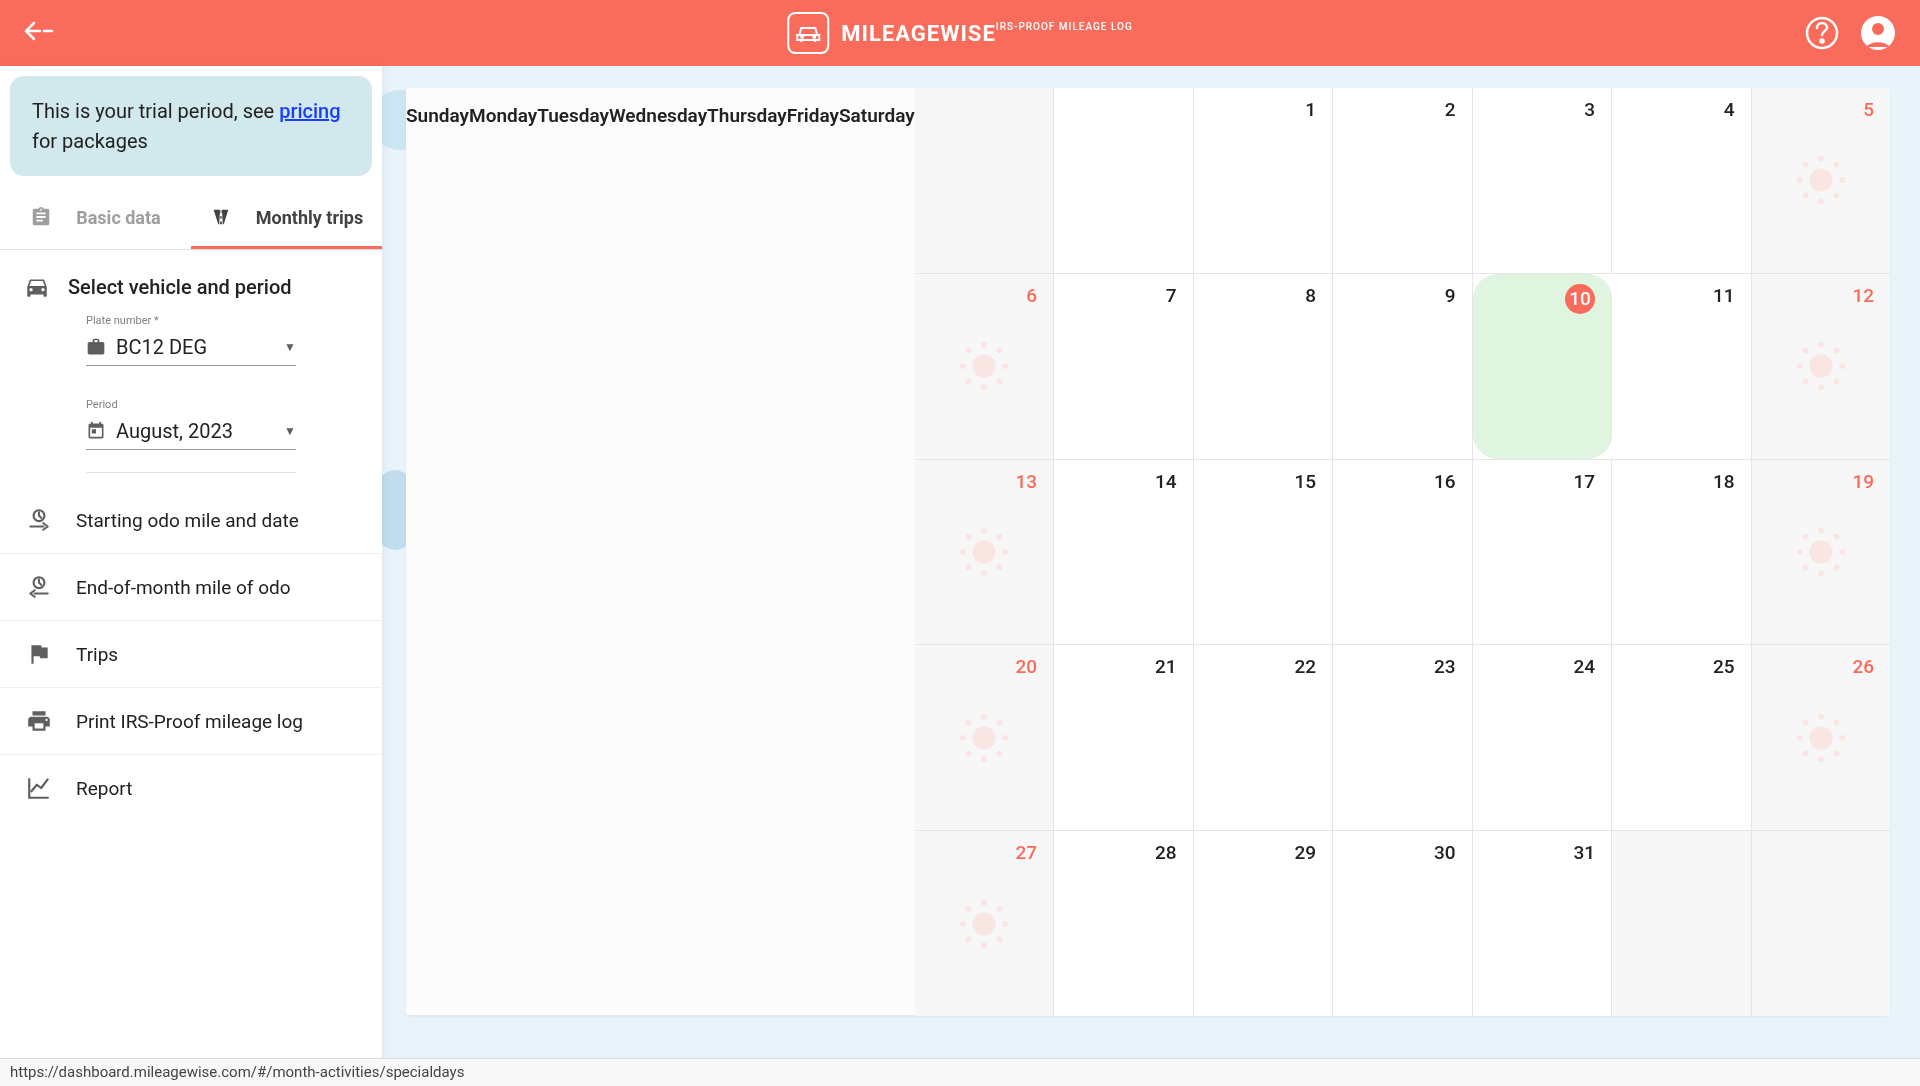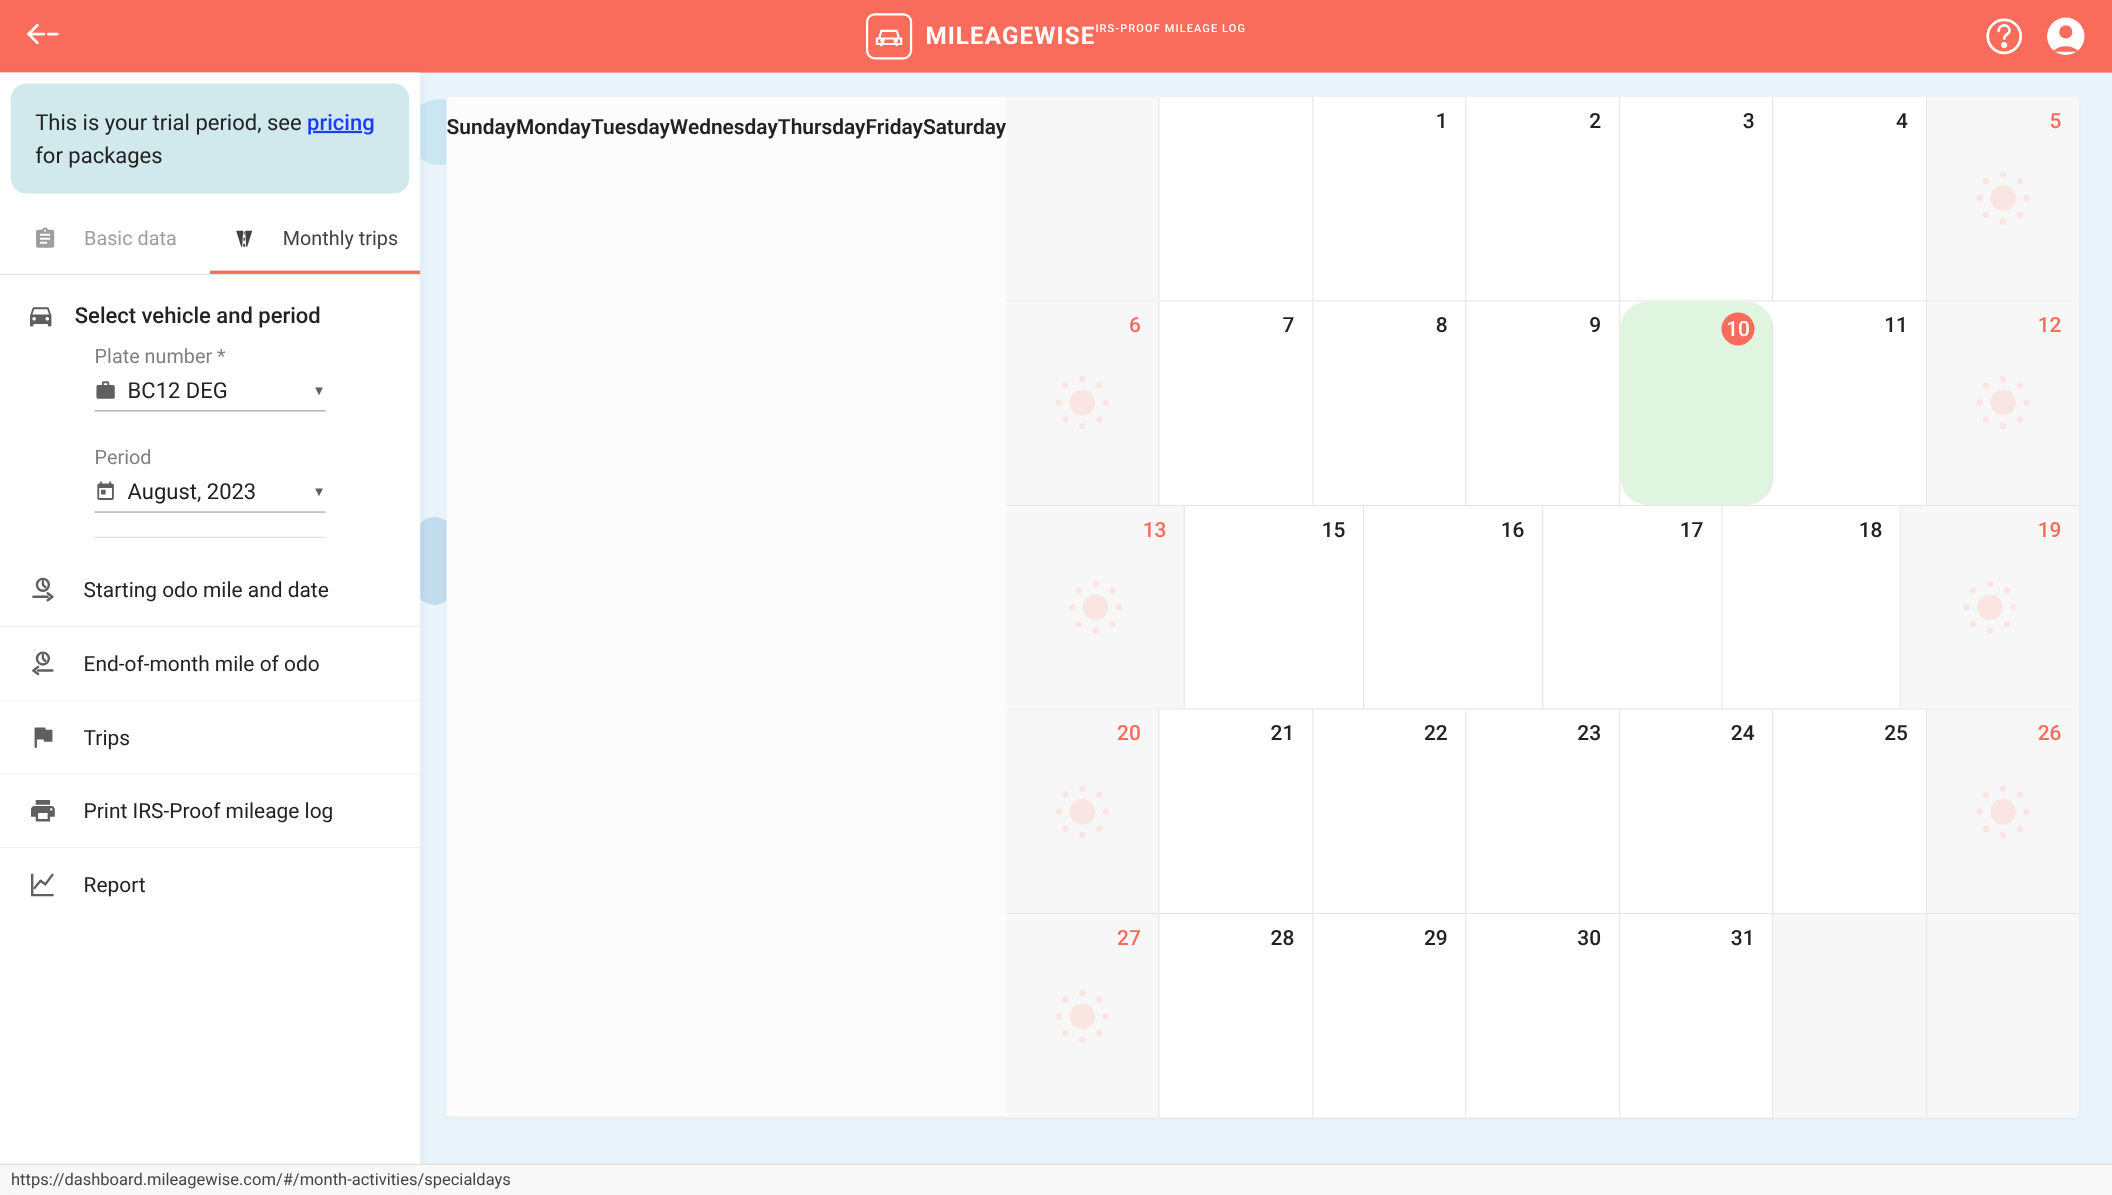--- a/index.html
+++ b/index.html
@@ -15,29 +15,29 @@
 .logo-subtitle { font-size: 10px; letter-spacing: 1px; font-weight: 500; }
 .header-right { margin-left: auto; display: flex; gap: 20px; align-items: center; }
 .header-icon { width: 36px; height: 36px; color: white; cursor: pointer; }
 
 
 .sidebar { width: 382px; background: white; height: calc(100% - 66px); float: left; position: relative; box-shadow: 2px 0 8px rgba(0,0,0,0.05); }
 .trial-banner { margin: 10px; padding: 20px 22px; background: #d1e8ed; border-radius: 14px; font-size: 20px; color: #222; line-height: 1.5; }
 .trial-banner a { color: #1a3eff; text-decoration: underline; font-weight: 500; }
 
 .tabs { display: flex; border-bottom: 1px solid #e0e0e0; margin-top: 12px; }
-.tab { flex: 1; display: flex; align-items: flex-end; justify-content: center; gap: 24px; padding: 18px 0; color: #9e9e9e; font-size: 18px; font-weight: 400; cursor: pointer; border-bottom: 3px solid transparent; }
+.tab { flex: 1; display: flex; align-items: flex-end; justify-content: center; gap: 24px; padding: 18px 0; color: #9e9e9e; font-size: 18px; font-weight: 700; cursor: pointer; border-bottom: 3px solid transparent; }
 .tab.active { color: #424242; border-bottom-color: #f96c5b; }
 .tab-icon { width: 22px; height: 22px; }
 
 .section-header { display: flex; align-items: center; gap: 18px; padding: 24px 24px 14px 24px; font-size: 20px; font-weight: 500; color: #222; }
 .section-icon { width: 26px; height: 26px; color: #5f5f5f; }
 
 .form-group { padding: 0 86px 8px 86px; }
-.form-label { font-size: 18px; color: #808080; margin-bottom: 2px; display: block; }
+.form-label { font-size: 11px; color: #808080; margin-bottom: 2px; display: block; }
 .form-select { display: flex; align-items: center; gap: 10px; border-bottom: 1px solid #999; padding: 6px 0; cursor: pointer; }
 .form-select-icon { width: 20px; height: 20px; color: #5f5f5f; }
 .form-select-value { font-size: 20px; color: #222; flex: 1; }
 .form-select-arrow { color: #5f5f5f; font-size: 12px; }
 
 .divider { border: none; border-top: 1px solid #e0e0e0; margin: 14px 86px; }
 
 .menu-item { display: flex; align-items: center; gap: 24px; padding: 20px 26px; border-bottom: 1px solid #f0f0f0; cursor: pointer; font-size: 19px; color: #222; position: relative; }
 .menu-item.active { background: #eeeeee; }
 .menu-item-icon { width: 26px; height: 26px; color: #5f5f5f; flex-shrink: 0; }
@@ -283,20 +283,21 @@
                 <circle cx="30" cy="8" r="3"></circle>
                 <circle cx="30" cy="52" r="3"></circle>
                 <circle cx="8" cy="30" r="3"></circle>
                 <circle cx="52" cy="30" r="3"></circle>
                 <circle cx="14" cy="14" r="3"></circle>
                 <circle cx="46" cy="14" r="3"></circle>
                 <circle cx="14" cy="46" r="3"></circle>
                 <circle cx="46" cy="46" r="3"></circle>
               </g>
             </svg><span class="day-num">13</span></div>
+          <div class="calendar-cell"><span class="day-num">14</span></div>
           <div class="calendar-cell"><span class="day-num">15</span></div>
           <div class="calendar-cell"><span class="day-num">16</span></div>
           <div class="calendar-cell"><span class="day-num">17</span></div>
           <div class="calendar-cell"><span class="day-num">18</span></div>
           <div class="calendar-cell weekend empty-weekend"><svg class="sun-icon" viewBox="0 0 60 60">
               <circle class="core" cx="30" cy="30" r="12"></circle>
               <g class="ray">
                 <circle cx="30" cy="8" r="3"></circle>
                 <circle cx="30" cy="52" r="3"></circle>
                 <circle cx="8" cy="30" r="3"></circle>

